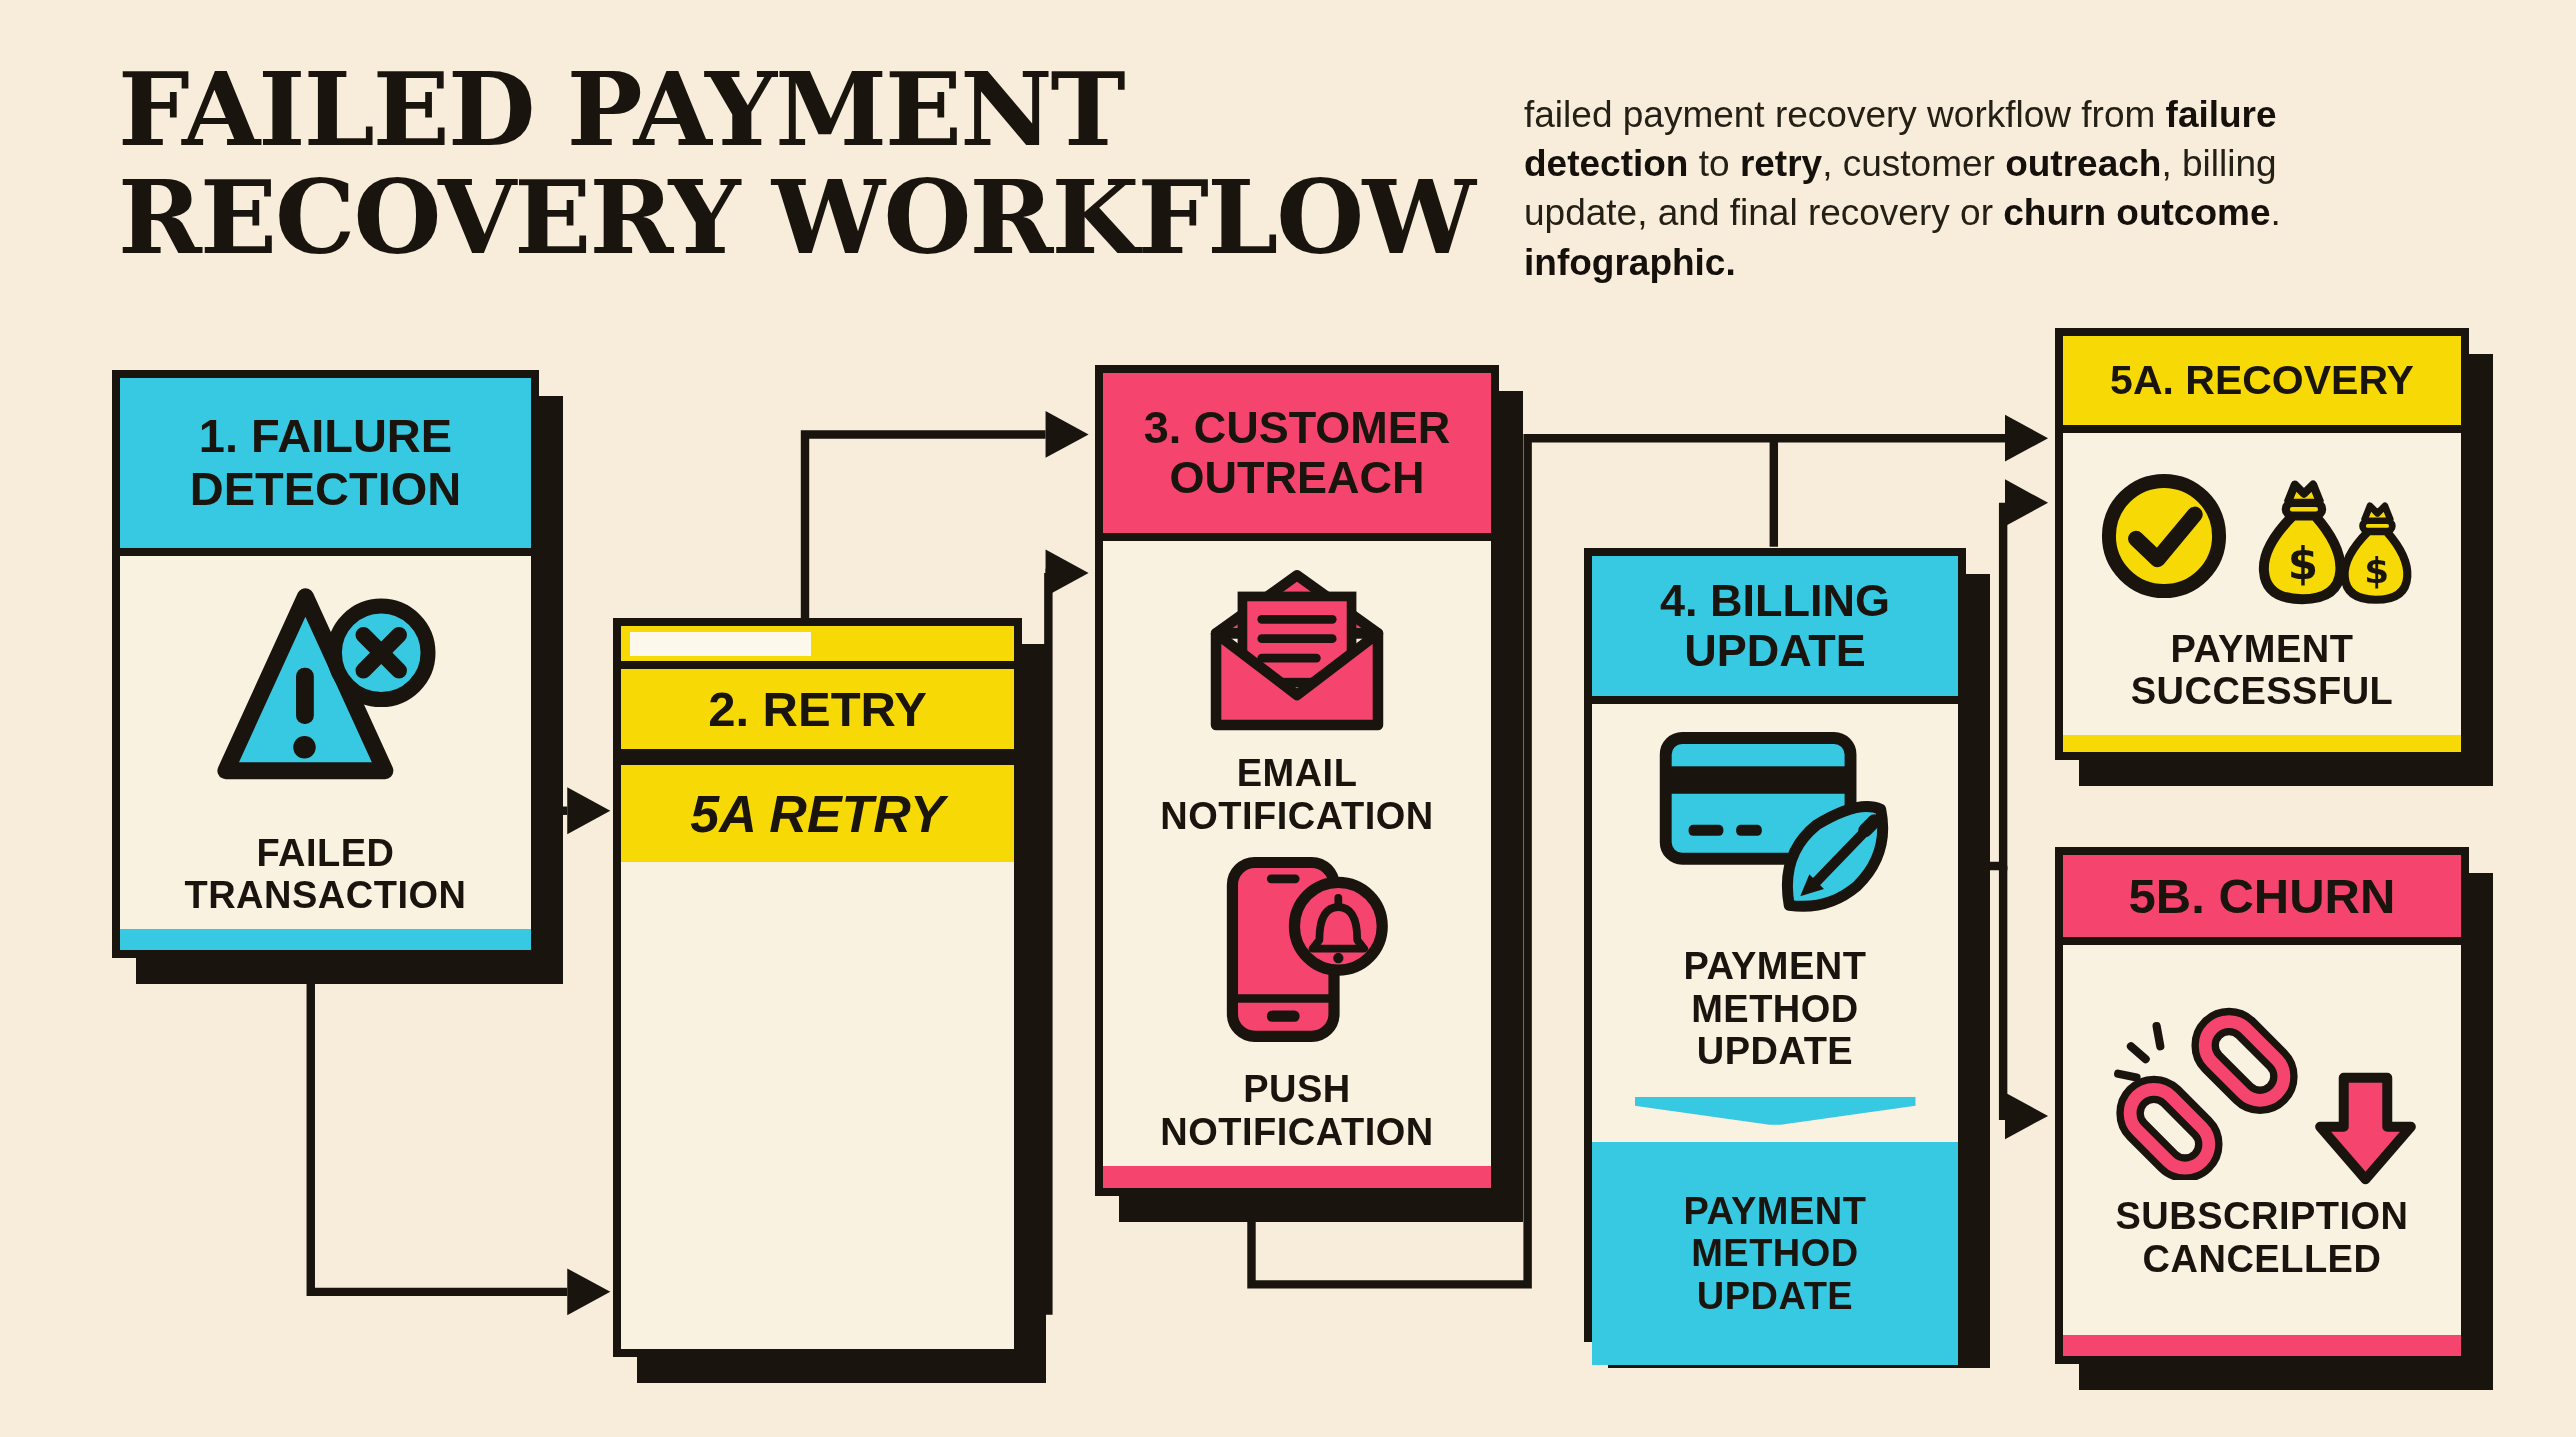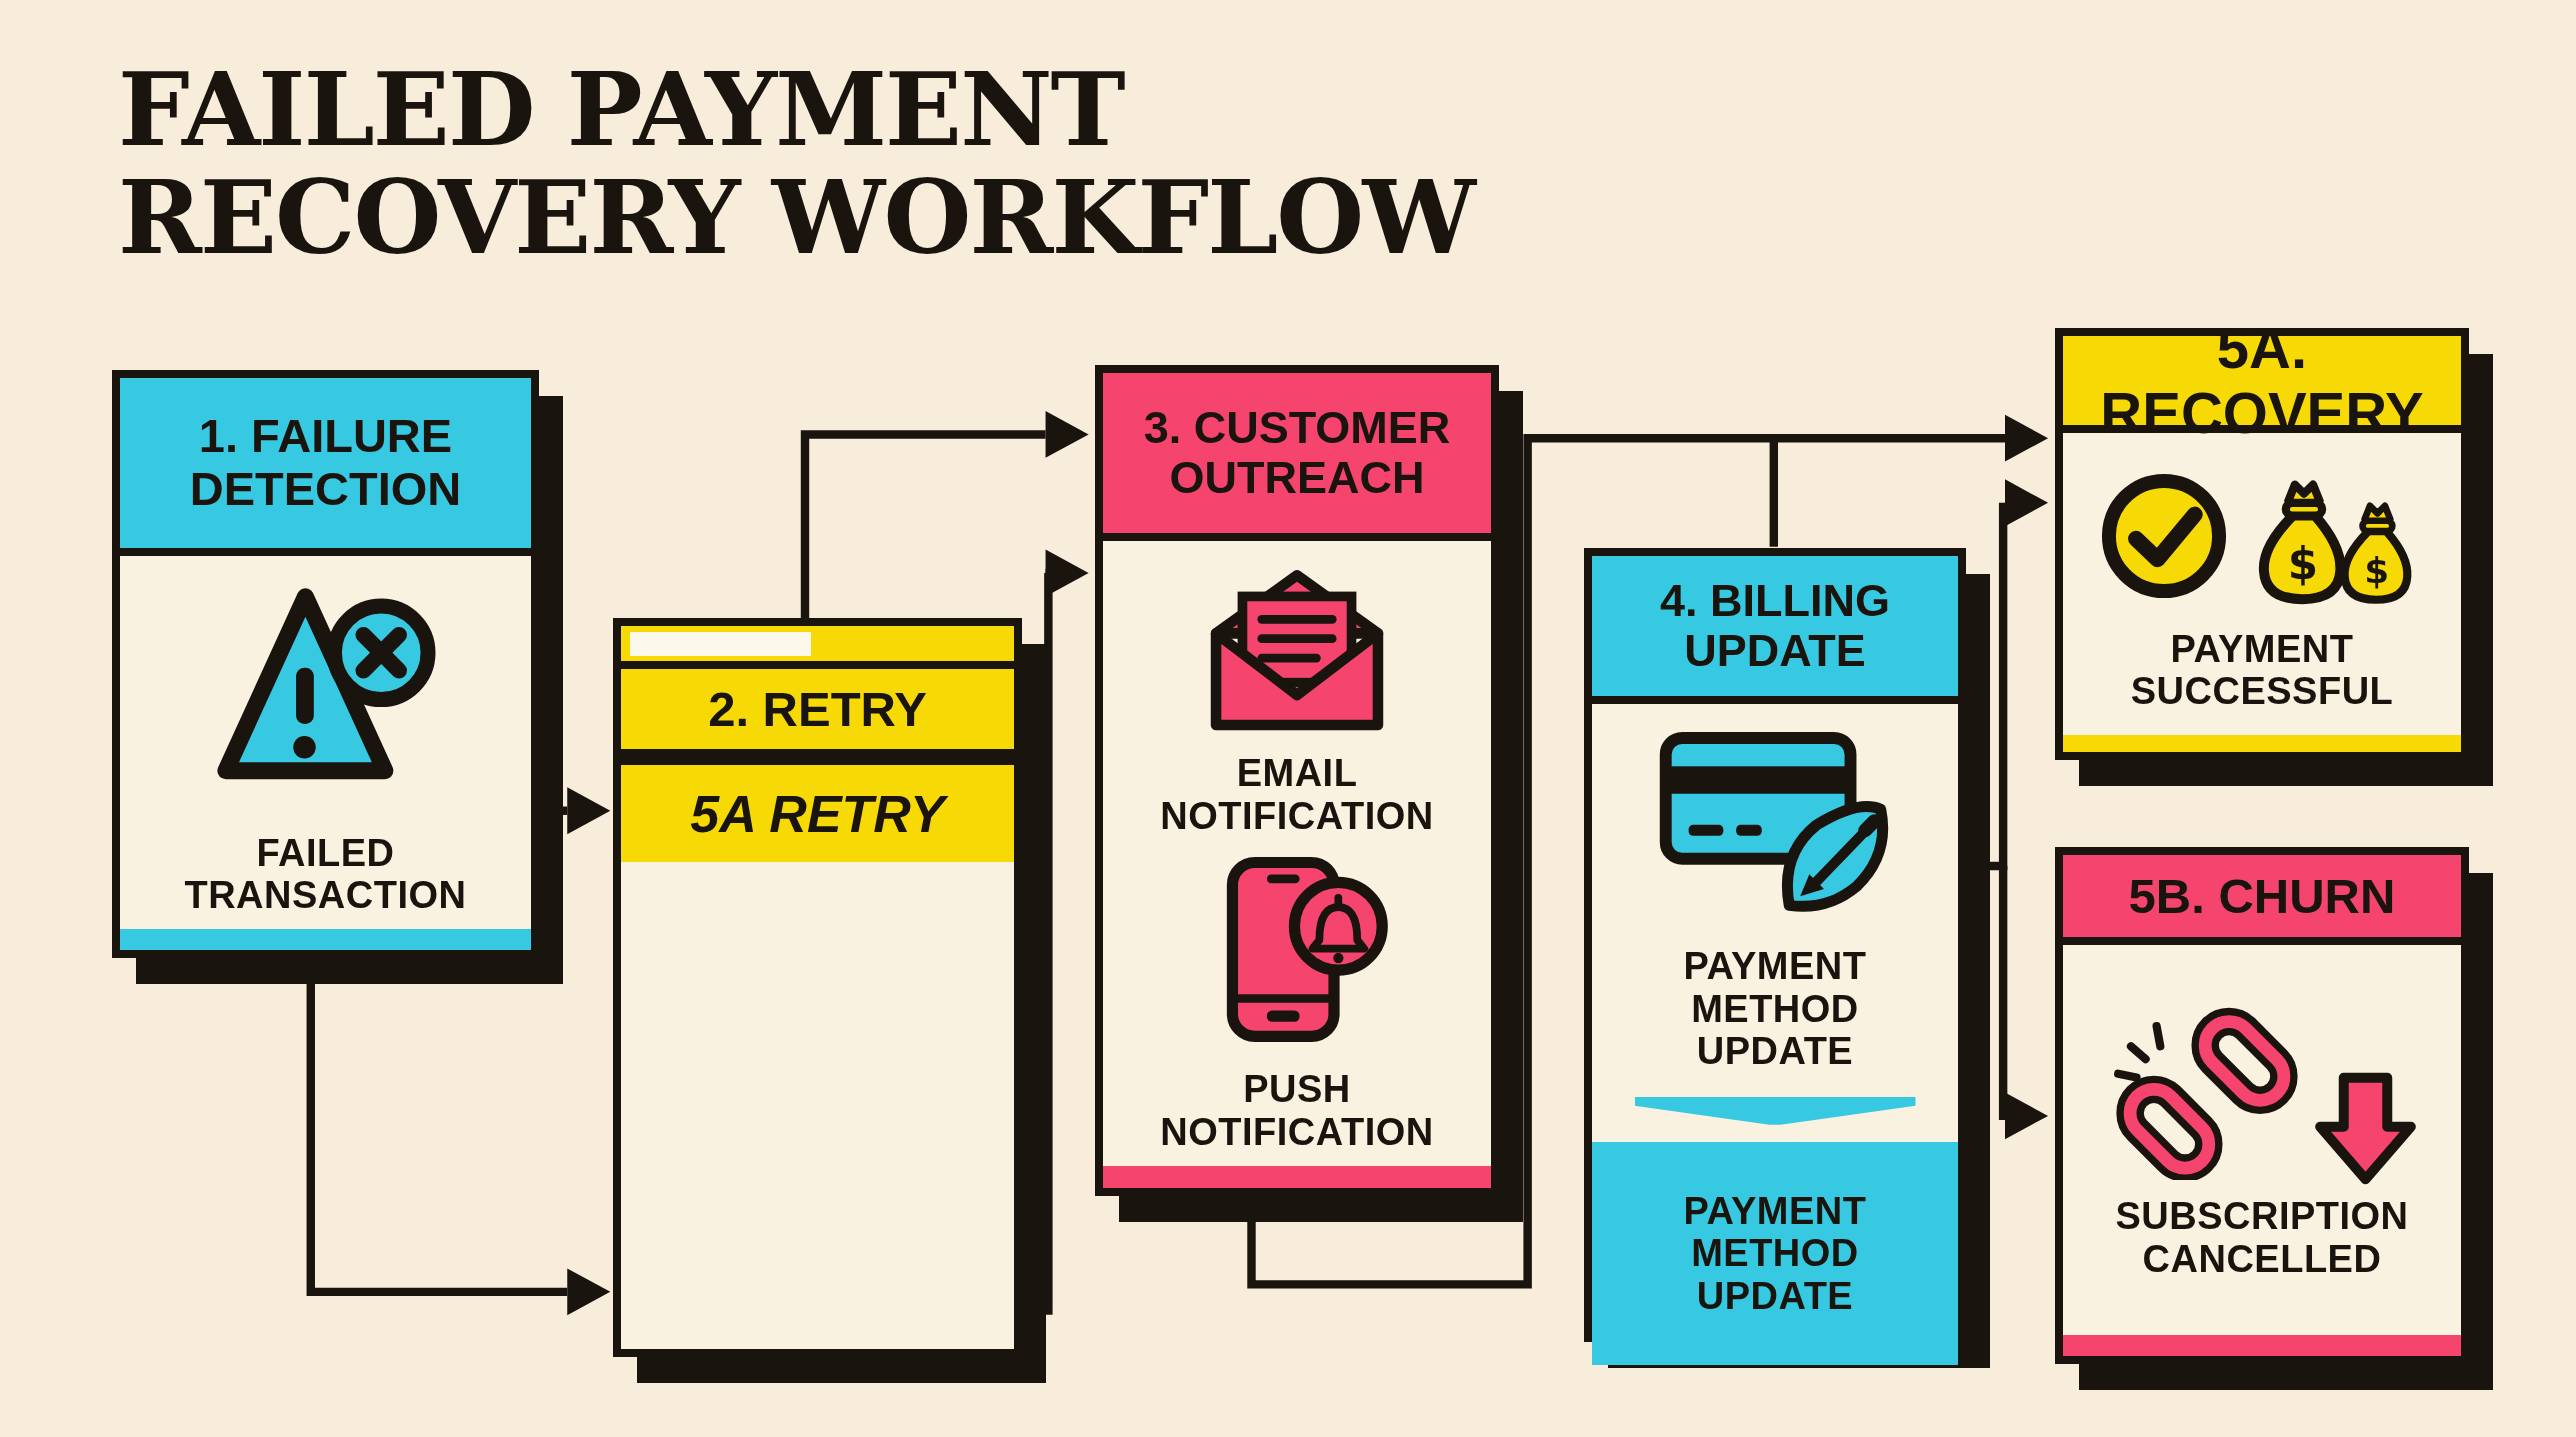--- a/index.html
+++ b/index.html
@@ -57,38 +57,42 @@
 
   #box4{left:1584px; top:548px; width:382px; height:794px;}
   #box4 .box-header{height:148px; font-size:45px;}
   #box4 .box-body{gap:24px; padding:11.2px 0 17px 0;}
   #box4 .chevron{width:281px; height:28px; background:var(--cyan);
       clip-path:polygon(0 0,100% 0,100% 32%,52% 100%,48% 100%,0 32%);}
   #box4 .footer-sec{flex:0 0 223px; background:var(--cyan); display:flex; align-items:center;
       justify-content:center; text-align:center;}
 
   #box5a{left:2055px; top:328px; width:414px; height:432px;}
-  #box5a .box-header{height:97px; font-size:58px;}
+  #box5a .box-header{height:97px; font-size:41px;}
   #box5a .strip{height:17px; background:var(--yellow);}
   #box5a .box-body{gap:17px; padding:7.5px 0 1.9px 0;}
   .icon-row{display:flex; align-items:center; justify-content:center; gap:13px;}
 
   #box5b{left:2055px; top:847px; width:414px; height:517px;}
   #box5b .box-header{height:90px; font-size:49px;}
   #box5b .strip{height:20.6px; background:var(--pink);}
   #box5b .box-body{gap:15px; padding:7.5px 0 1.9px 0;}
   #box5b .arrow-offset{position:relative; top:36px;}
 </style>
 </head>
 <body>
 
 <div id="canvas">
 
   <h1 id="title">FAILED PAYMENT
 RECOVERY WORKFLOW</h1>
+  <p id="description"><span>failed payment recovery workflow from </span><b>failure
+detection</b><span> to </span><b>retry</b><span>, customer </span><b>outreach</b><span>, billing
+update, and final recovery or </span><b>churn outcome</b><span>.
+</span><b>infographic.</b></p>
 
   <svg id="connectors" width="2576" height="1438" viewBox="0 0 2752 1536">
     <g stroke="var(--ink)" stroke-width="9" fill="none">
       <path d="M578 866 H606"></path>
       <path d="M332 1022 V1380 H606"></path>
       <path d="M860 662 V464 H1117"></path>
       <path d="M1094 1400 H1120 V612 H1117"></path>
       <path d="M1337 1285 V1372 H1632 V468 H2142"></path>
       <path d="M1895 468 V584"></path>
       <path d="M2102 925 H2140 V537"></path>

